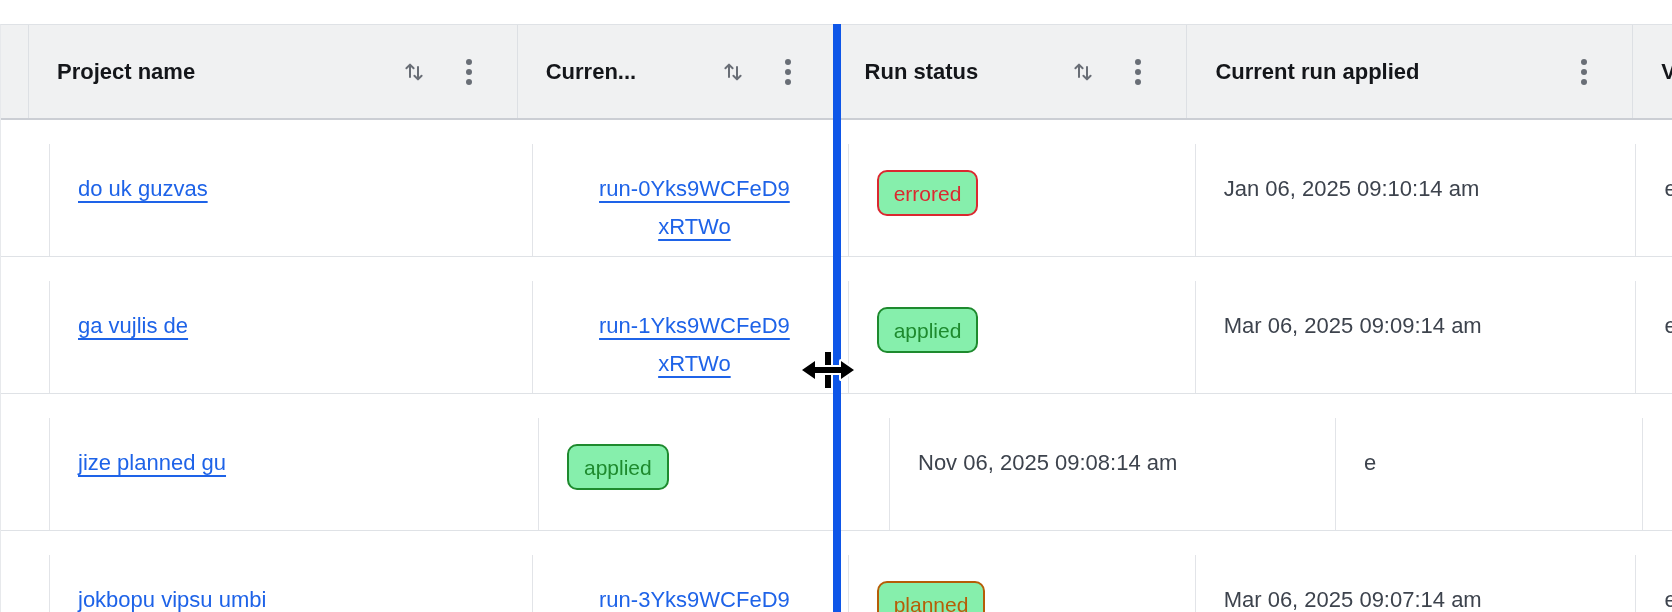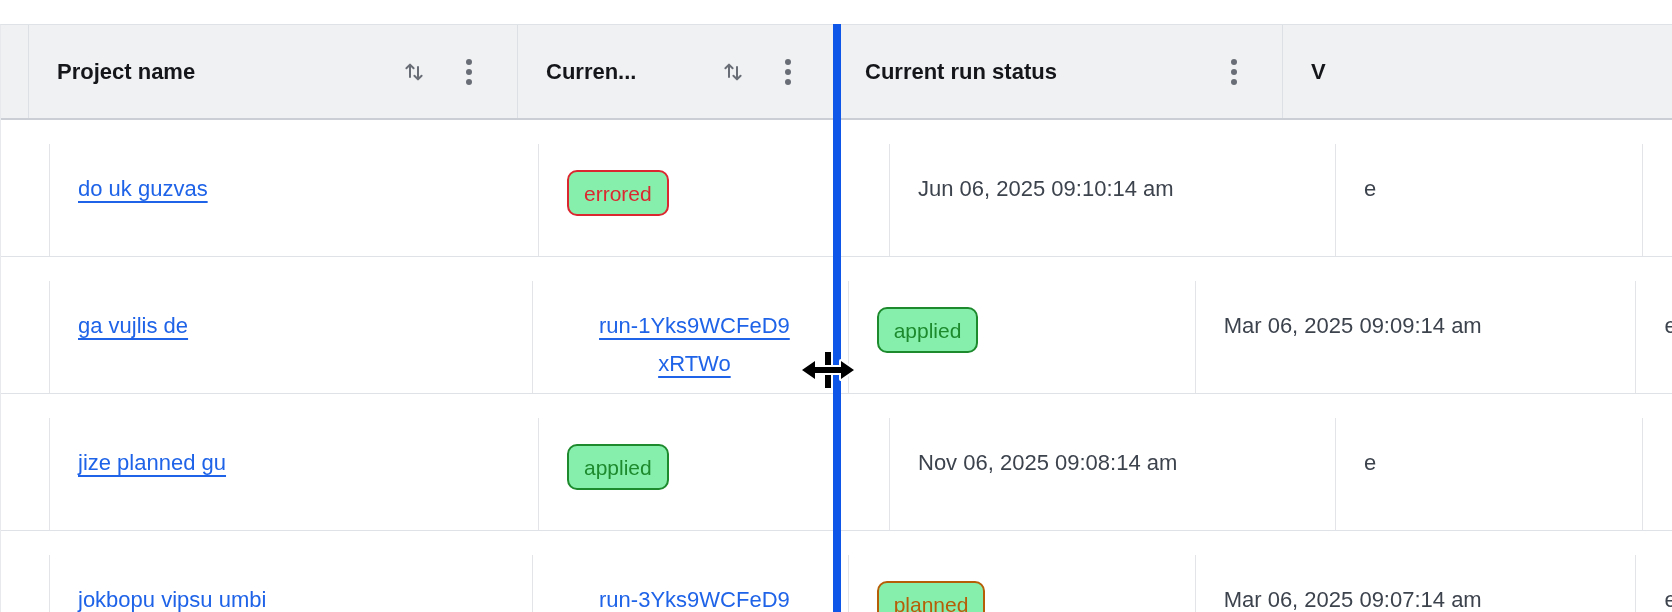--- a/index.html
+++ b/index.html
@@ -106,47 +106,65 @@
               </svg>
           </button>
           <button class="icon-btn">
             <svg class="kebab-svg" width="8" height="28" viewBox="0 0 8 28">
                 <use href="#kebab-glyph"></use>
               </svg>
           </button>
         </span>
       </div>
 
+      <div class="th c3">
+        <span class="label">Run status</span>
+        <span class="th-controls">
+          <button class="icon-btn">
+            <svg class="sort-svg" width="22" height="24" viewBox="0 0 22 24">
+                <use href="#sort-glyph"></use>
+              </svg>
+          </button>
+          <button class="icon-btn">
+            <svg class="kebab-svg" width="8" height="28" viewBox="0 0 8 28">
+                <use href="#kebab-glyph"></use>
+              </svg>
+          </button>
+        </span>
+      </div>
 
       <div class="th c4">
-        <span class="label">Current run status</span>
+        <span class="label">Current run applied</span>
         <span class="th-controls">
           <button class="icon-btn">
             <svg class="kebab-svg" width="8" height="28" viewBox="0 0 8 28">
                 <use href="#kebab-glyph"></use>
               </svg>
           </button>
         </span>
       </div>
 
       <div class="th c5">
         <span class="label">V</span>
       </div>
     </div>
 
     <div class="row">
       <div class="td c0"></div>
       <div class="td c1">
         <a href="#" class="cell-link">do uk guzvas</a>
       </div>
+      <div class="td c2">
+        <a href="#" class="cell-link run-link">run-0Yks9WCFeD9xRTWo</a>
+      </div>
       <div class="td c3">
         <span class="badge" style="color: rgb(219, 40, 48); border-color: rgb(219, 40, 48);">errored</span>
       </div>
       <div class="td c4">
-        <span class="ts">Jun 06, 2025 09:10:14 am</span>
+        <span class="ts">Jan 06, 2025 09:10:14 am</span>
       </div>
       <div class="td c5">
         <span>e</span>
       </div>
     </div>
 
     <div class="row">
       <div class="td c0"></div>
       <div class="td c1">
         <a href="#" class="cell-link">ga vujlis de</a>

